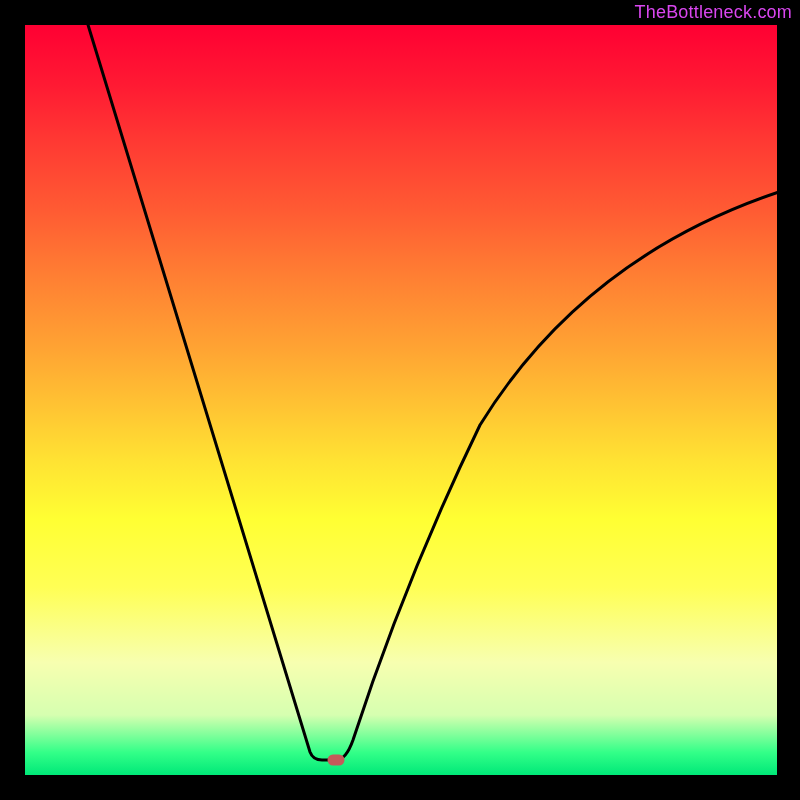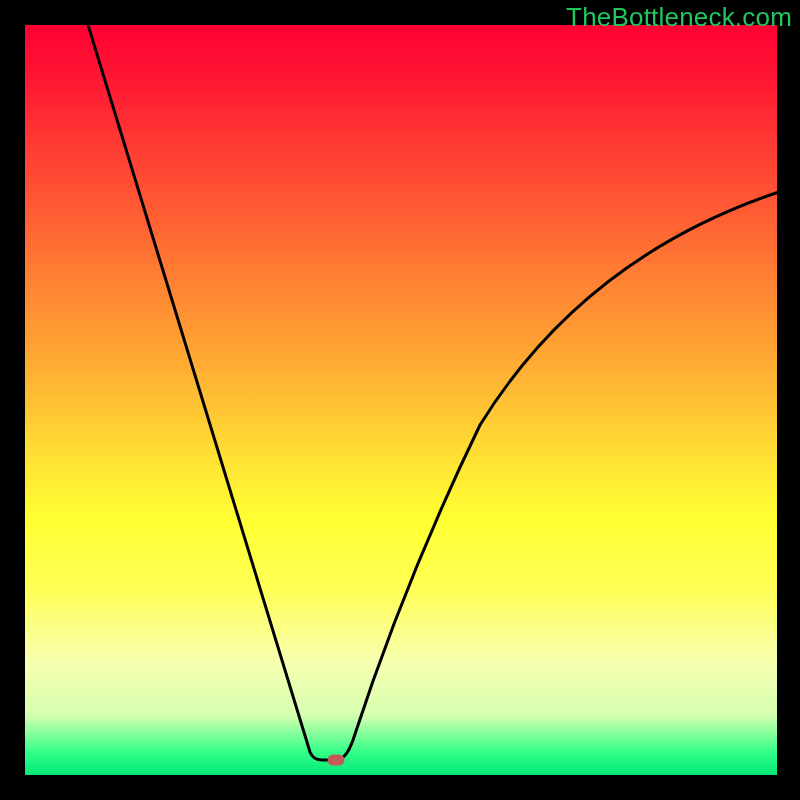--- a/index.html
+++ b/index.html
@@ -31,22 +31,22 @@
       #d6ffb0 92%,
       #33ff88 97%,
       #00e878 100%
     );
   }
   .watermark {
     position: absolute;
     top: 2px;
     right: 8px;
     font-family: Arial, Helvetica, sans-serif;
-    font-size: 26px;
-    color: #22c55e;
+    font-size: 18px;
+    color: #d946ef;
     font-weight: 500;
     letter-spacing: 0.2px;
   }
   .curve {
     position: absolute;
     inset: 0;
     width: 100%;
     height: 100%;
   }
   .marker {

